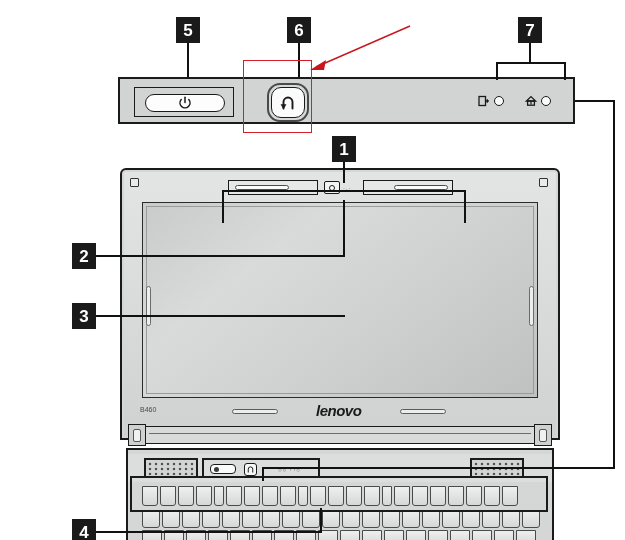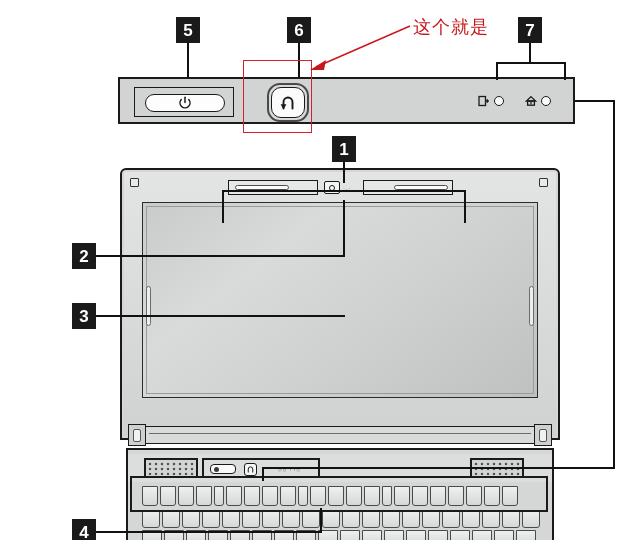--- a/index.html
+++ b/index.html
@@ -479,21 +479,20 @@
   <div class="lead lead-v" style="left:298px; top:43px; height:34px;"></div>
 
   <div class="lead lead-v" style="left:529px; top:43px; height:20px;"></div>
   <div class="bracket7" style="left:496px; top:62px; width:66px; height:16px;"></div>
 
   <div id="redbox"></div>
   <svg id="redarrow" viewBox="0 0 115 55">
     <line x1="110" y1="6" x2="16" y2="47" stroke="#c8161d" stroke-width="1.4"></line>
     <polygon points="10,50 26,40 24,50" fill="#c8161d"></polygon>
   </svg>
-  <div id="redlabel">这个就是</div>
 
   <div id="topstrip">
 
     <div id="powerwell">
       <div id="powerbtn">
         <svg width="14" height="14" viewBox="0 0 14 14">
           <path d="M3.2 3.6 A5 5 0 1 0 10.8 3.6" fill="none" stroke="#1a1a1a" stroke-width="1.5" stroke-linecap="round"></path>
           <line x1="7" y1="1.2" x2="7" y2="6.6" stroke="#1a1a1a" stroke-width="1.5" stroke-linecap="round"></line>
         </svg>
       </div>
@@ -565,20 +564,26 @@
       <div class="eye"></div>
     </div>
     <div id="camdots">·.·</div>
 
     <div id="screen">
       <div id="screen-inner"></div>
     </div>
     <div class="hinge-slot" style="left:26px; top:118px;"></div>
     <div class="hinge-slot" style="left:409px; top:118px;"></div>
 
+    <div id="lidbottom">
+      <div id="modellabel">B460</div>
+      <div class="lidvent" style="left:110px;"></div>
+      <div id="logo">lenovo</div>
+      <div class="lidvent" style="left:278px;"></div>
+    </div>
 
     <div id="hingebar">
       <div class="hline"></div>
     </div>
     <div class="hingecap" style="left:8px;">
       <div class="inner"></div>
     </div>
     <div class="hingecap" style="left:414px;">
       <div class="inner"></div>
     </div>

